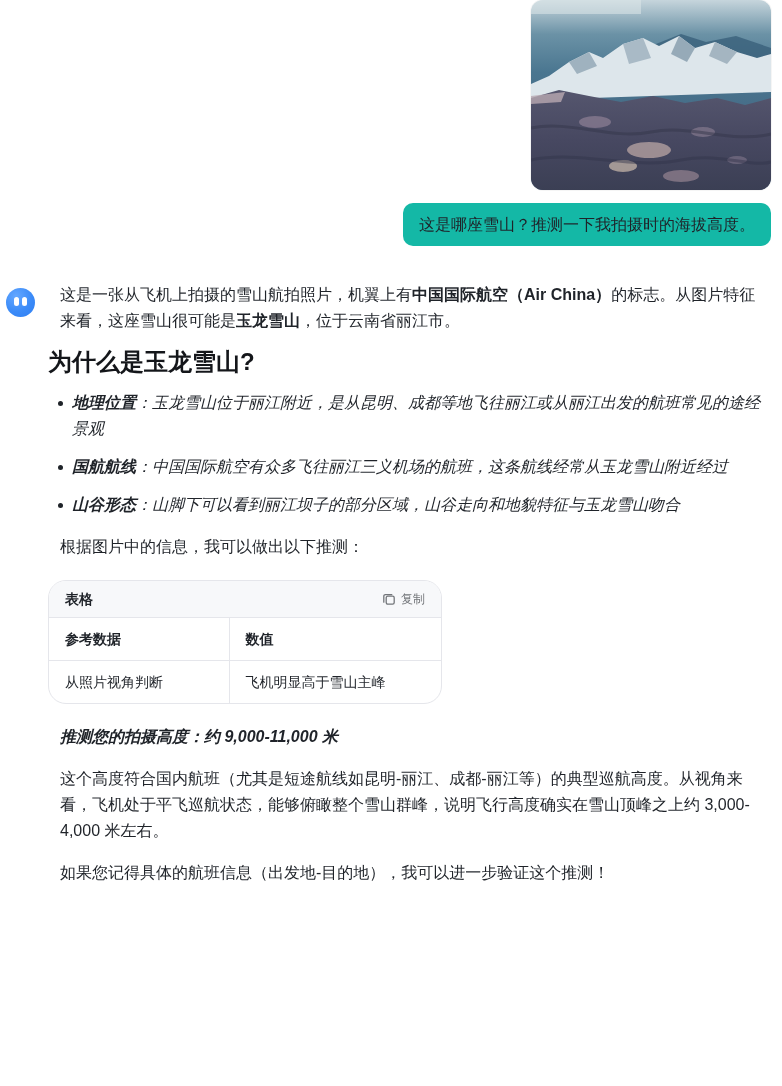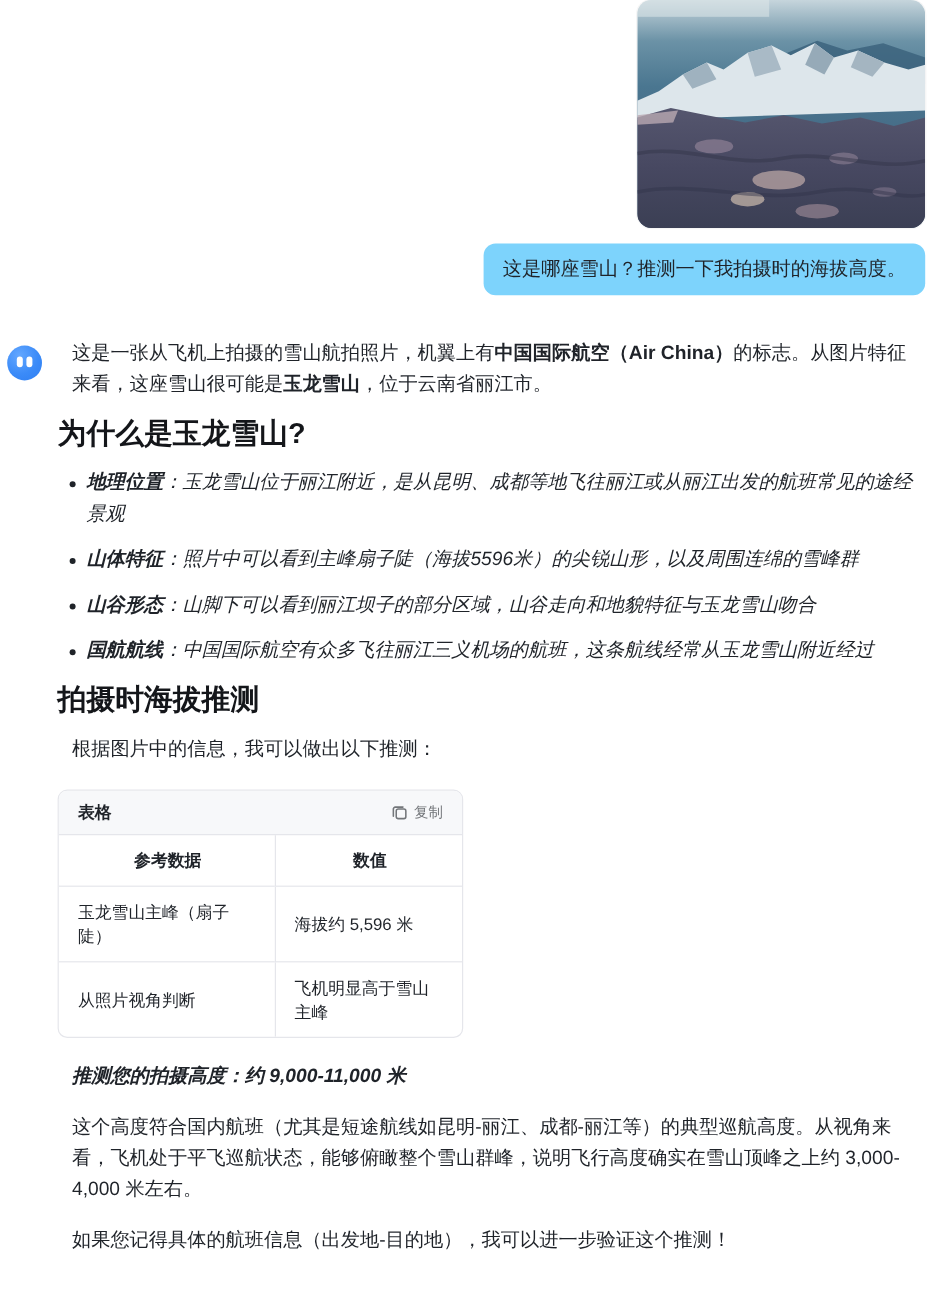--- a/index.html
+++ b/index.html
@@ -13,21 +13,21 @@
 
   
   .photo {
     position:absolute; top:0; right:11px; width:240px; height:190px;
     border-radius:12px; overflow:hidden; cursor:pointer;
     box-shadow:0 0 0 1px rgba(0,0,0,0.04);
   }
   .photo svg { display:block; width:100%; height:100%; }
   .user-bubble {
     position:absolute; top:203px; right:11px; max-width:620px;
-    background:#7dd3fc; border-radius:10px; padding:9px 16px;
+    background:#14b8a6; border-radius:10px; padding:9px 16px;
     font-size:16px; line-height:25px; color:#1f2329; white-space:nowrap;
   }
 
   
   .assistant-turn { position:absolute; top:282px; left:6px; right:8px; }
   .avatar {
     position:absolute; left:0; top:6px; width:29px; height:29px; border-radius:50%;
     background:radial-gradient(circle at 35% 28%, #63a7ff 0%, #3b8bf8 55%, #2e7ef2 100%);
     display:flex; align-items:center; justify-content:center; gap:3px;
   }
@@ -44,40 +44,40 @@
   ul.points { margin:16px 0; padding-left:24px; list-style:none;font-style:italic; }
   ul.points li { position:relative; margin-bottom:12px; padding-left:0; }
   ul.points li:last-child { margin-bottom:0; }
   ul.points li::before {
     content:""; position:absolute; left:-14px; top:11px;
     width:5px; height:5px; border-radius:50%; background:#1f2329;
   }
 
   
   .table-card {
-    width:338px; margin:20px 0; border:1px solid #e5e6eb; border-radius:8px;
+    width:394px; margin:20px 0; border:1px solid #e5e6eb; border-radius:18px;
     overflow:hidden; background:#fff;
   }
   .card-head {
     display:flex; align-items:center; justify-content:space-between;
     background:#f7f8fa; border-bottom:1px solid #e5e6eb;
     padding:8px 14px 8px 16px; height:37px;
   }
   .card-title { font-size:14px; line-height:20px; font-weight:bold; color:#1f2329; }
   .copy-btn {
     display:flex; align-items:center; gap:5px; border:none; background:transparent;
     color:#73767a; font-size:12px; line-height:20px; cursor:pointer;
     font-family:inherit; padding:2px 2px;
   }
   .copy-btn svg { display:block; }
   table.data { width:100%; border-collapse:collapse; font-size:14px; line-height:20px; }
   table.data th, table.data td {
     text-align:left; padding:11px 14px 11px 16px; color:#1f2329; vertical-align:middle;
   }
-  table.data th { font-weight:bold;text-align:center; }
+  table.data th { font-weight:bold; }
   table.data tr { border-bottom:1px solid #e5e6eb; }
   table.data tbody tr:last-child { border-bottom:none; }
   table.data th:first-child, table.data td:first-child {
     width:180px; border-right:1px solid #e5e6eb;
   }
 
   .bold-line { margin:16px 0;font-style:italic; }
 </style>
 </head>
 <body>
@@ -128,26 +128,24 @@
     <span class="eye"></span>
   </div>
 
   <div class="content">
     <p class="first"><span>这是一张从飞机上拍摄的雪山航拍照片，机翼上有</span><b>中国国际航空（Air China）</b><span>的标志。从图片特征来看，这座雪山很可能是</span><b>玉龙雪山</b><span>，位于云南省丽江市。</span></p>
 
     <h2 class="sec">为什么是玉龙雪山?</h2>
 
     <ul class="points">
       <li><b>地理位置</b><span>：玉龙雪山位于丽江附近，是从昆明、成都等地飞往丽江或从丽江出发的航班常见的途经景观</span></li>
-      <li><b>山体特征</b><span>：照片中可以看到主峰扇子陡（海拔5596米）的尖锐山形，以及周围连绵的雪峰群</span></li>
+      <li><b>国航航线</b><span>：中国国际航空有众多飞往丽江三义机场的航班，这条航线经常从玉龙雪山附近经过</span></li>
       <li><b>山谷形态</b><span>：山脚下可以看到丽江坝子的部分区域，山谷走向和地貌特征与玉龙雪山吻合</span></li>
-      <li><b>国航航线</b><span>：中国国际航空有众多飞往丽江三义机场的航班，这条航线经常从玉龙雪山附近经过</span></li>
     </ul>
 
-    <h2 class="sec">拍摄时海拔推测</h2>
 
     <p>根据图片中的信息，我可以做出以下推测：</p>
 
     <div class="table-card">
       <div class="card-head">
         <span class="card-title">表格</span>
         <button class="copy-btn">
           <svg width="14" height="14" viewBox="0 0 14 14">
             <rect x="4.2" y="4.2" width="8" height="8" rx="1.6" fill="none" stroke="#73767a" stroke-width="1.3"></rect>
             <path d="M9.8,2.6 L3.4,2.6 A1.6,1.6 0 0 0 1.8,4.2 L1.8,10.2" fill="none" stroke="#73767a" stroke-width="1.3" stroke-linecap="round"></path>
@@ -157,24 +155,20 @@
       </div>
       <table class="data">
         <thead>
           <tr>
             <th>参考数据</th>
             <th>数值</th>
           </tr>
         </thead>
         <tbody>
           <tr>
-            <td>玉龙雪山主峰（扇子陡）</td>
-            <td>海拔约 5,596 米</td>
-          </tr>
-          <tr>
             <td>从照片视角判断</td>
             <td>飞机明显高于雪山主峰</td>
           </tr>
         </tbody>
       </table>
     </div>
 
     <p class="bold-line">推测您的拍摄高度：约 9,000-11,000 米</p>
 
     <p>这个高度符合国内航班（尤其是短途航线如昆明-丽江、成都-丽江等）的典型巡航高度。从视角来看，飞机处于平飞巡航状态，能够俯瞰整个雪山群峰，说明飞行高度确实在雪山顶峰之上约 3,000-4,000 米左右。</p>

